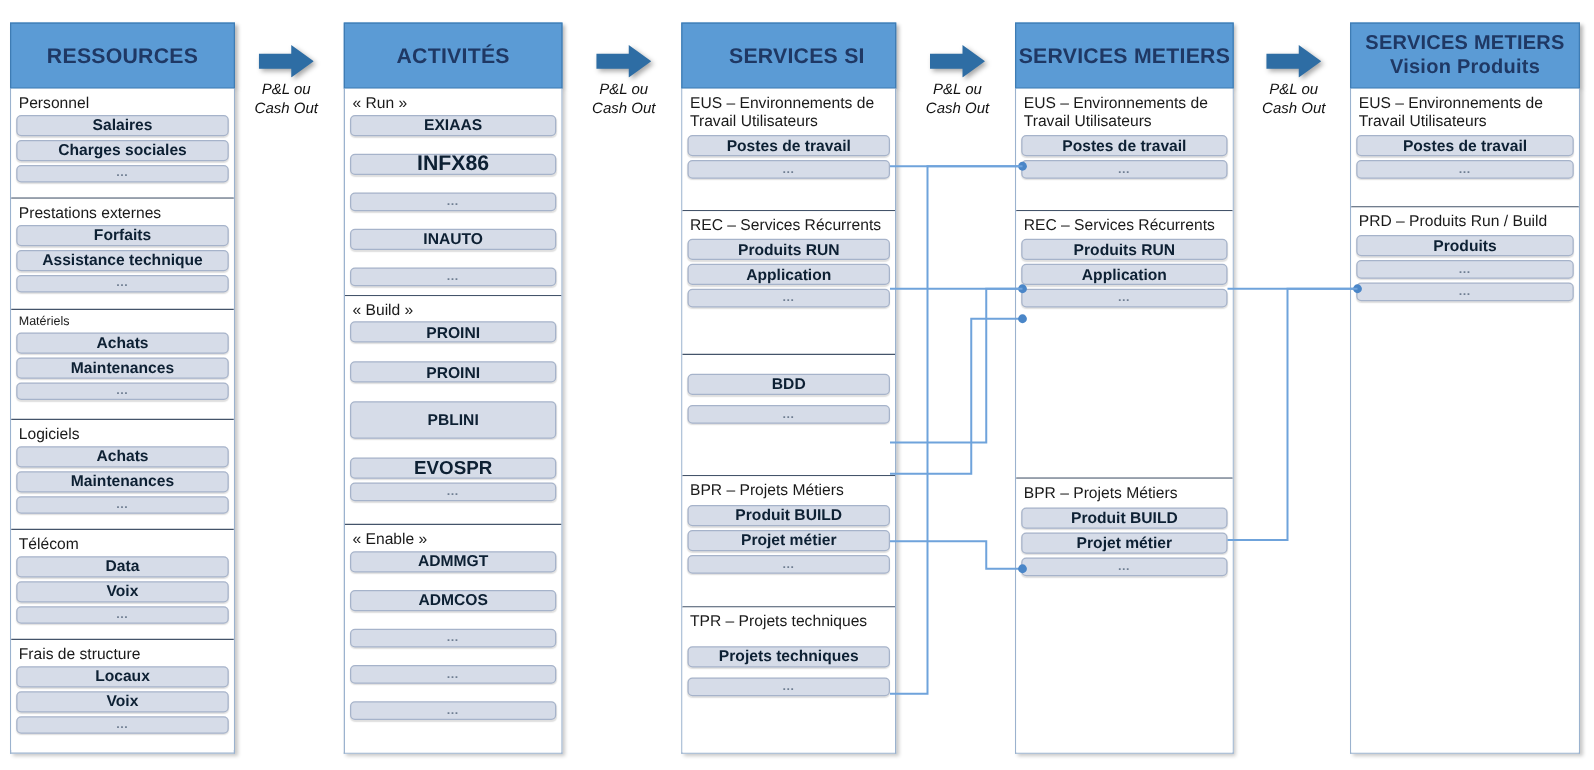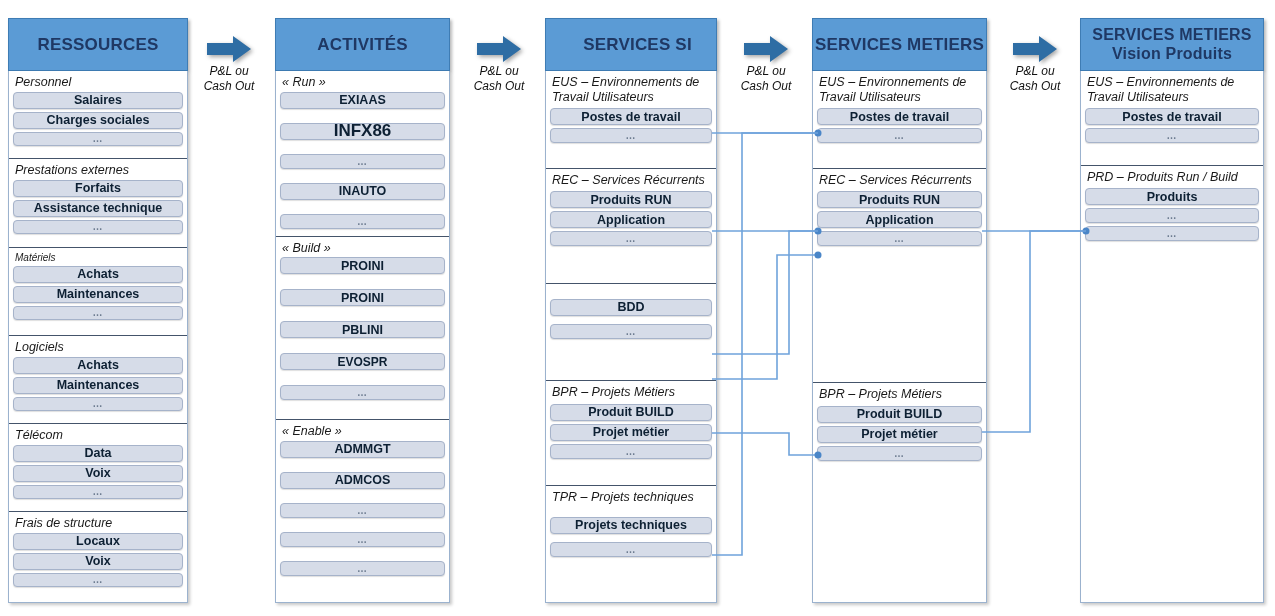--- a/index.html
+++ b/index.html
@@ -44,21 +44,20 @@
   }
 
   .section{
     box-sizing:border-box;
     border-bottom:1px solid #44546A;
     padding:3px 4px 4px 4px;
     background:#fff;
   }
   .section:last-child{border-bottom:none;}
   .section-title{
-    font-style:italic;
     color:#1a1a1a;
     line-height:1.16;
     margin:1px 0 2px 2px;
   }
   .pill{
     box-sizing:border-box;
     background:#D6DCE8;
     border:1px solid #A6B3CA;
     border-radius:4px;
     text-align:center;
@@ -170,22 +169,22 @@
         <div class="pill" style="height:17px;font-size:17px;margin-bottom:14px;">INFX86</div>
         <div class="pill dots" style="height:15px;font-size:10px;margin-bottom:14px;">…</div>
         <div class="pill" style="height:17px;font-size:12.5px;margin-bottom:14px;">INAUTO</div>
         <div class="pill dots" style="height:15px;font-size:10px;">…</div>
       </div>
 
       <div class="section" style="height:184px;">
         <div class="section-title" style="font-size:12.5px;">« Build »</div>
         <div class="pill" style="height:17px;font-size:12.5px;margin-bottom:15px;">PROINI</div>
         <div class="pill" style="height:17px;font-size:12.5px;margin-bottom:15px;">PROINI</div>
-        <div class="pill" style="height:17px;font-size:12.5px;margin-bottom:15px;">PBLINI</div>
-        <div class="pill" style="height:17px;font-size:12px;margin-bottom:15px;">EVOSPR</div>
+        <div class="pill" style="height:30px;font-size:12.5px;margin-bottom:15px;">PBLINI</div>
+        <div class="pill" style="height:17px;font-size:15px;margin-bottom:3px;">EVOSPR</div>
         <div class="pill dots" style="height:15px;font-size:10px;">…</div>
       </div>
 
       <div class="section" style="height:182px;">
         <div class="section-title" style="font-size:12.5px;">« Enable »</div>
         <div class="pill" style="height:17px;font-size:12.5px;margin-bottom:14px;">ADMMGT</div>
         <div class="pill" style="height:17px;font-size:12.5px;margin-bottom:14px;">ADMCOS</div>
         <div class="pill dots" style="height:15px;font-size:10px;margin-bottom:14px;">…</div>
         <div class="pill dots" style="height:15px;font-size:10px;margin-bottom:14px;">…</div>
         <div class="pill dots" style="height:15px;font-size:10px;">…</div>

